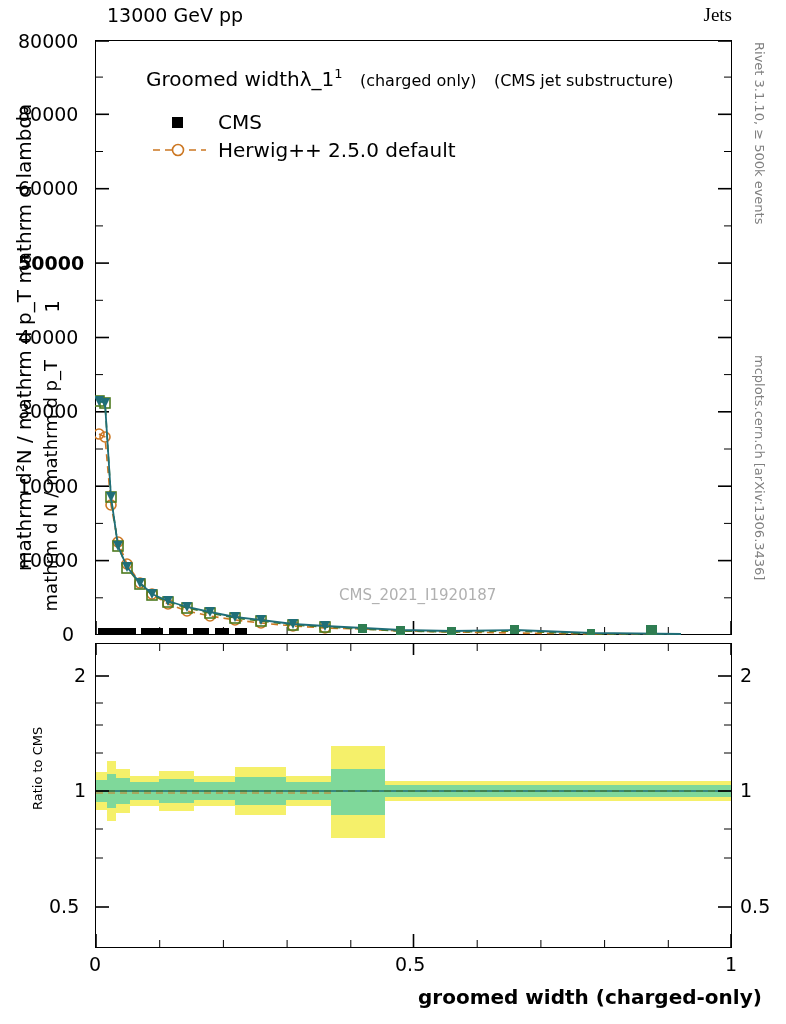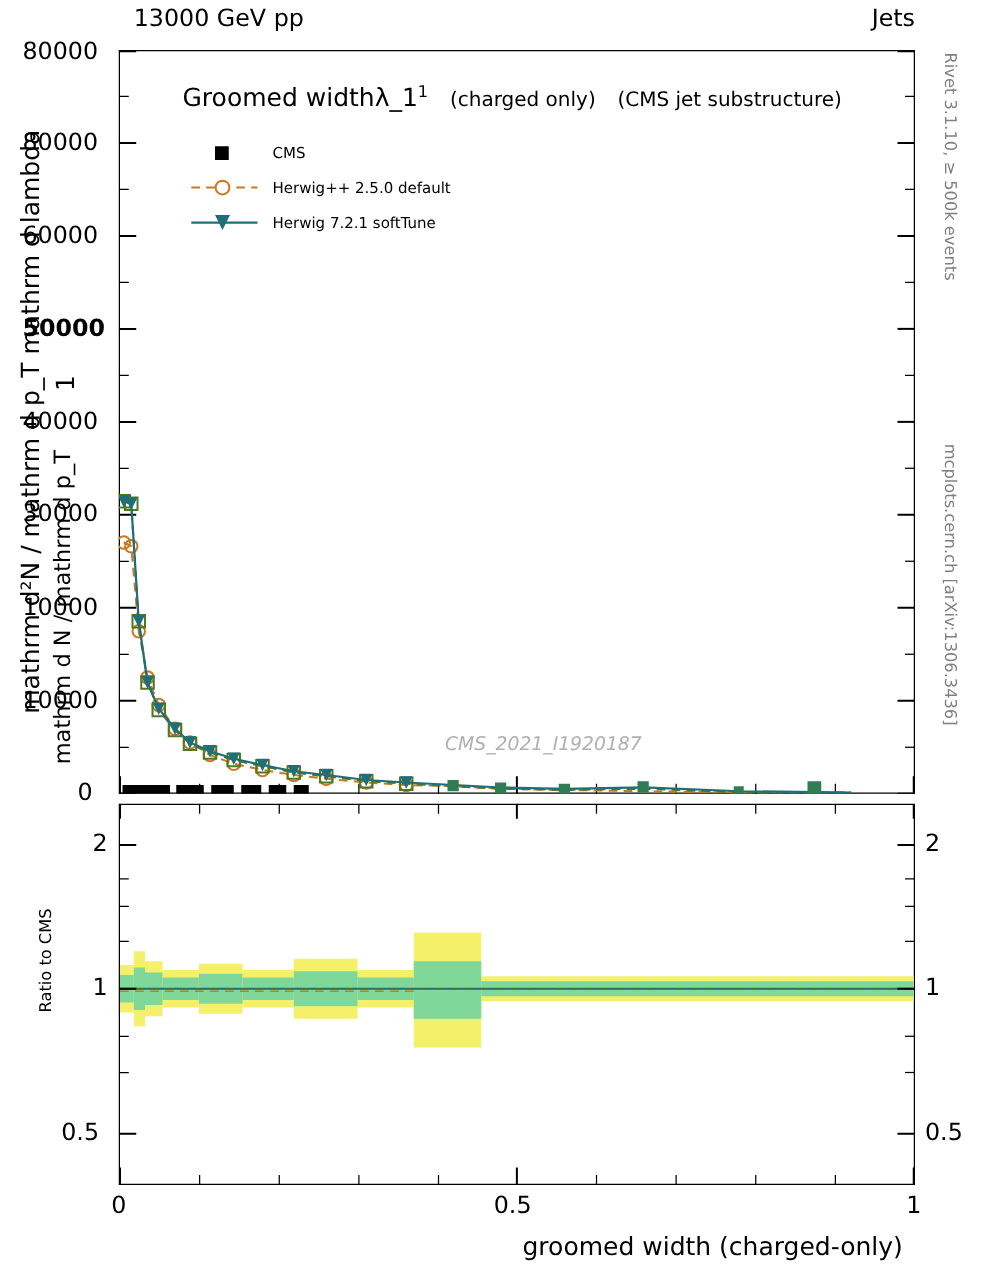--- a/index.html
+++ b/index.html
@@ -4,48 +4,48 @@
 <style>
   html,body{margin:0;padding:0;background:#ffffff;}
   body{width:786px;height:1024px;font-family:"DejaVu Sans","Liberation Sans",sans-serif;color:#000;}
   #root{position:relative;width:786px;height:1024px;overflow:hidden;}
   .abs{position:absolute;}
   .txt{font-family:"DejaVu Sans","Liberation Sans",sans-serif;color:#000;white-space:nowrap;}
 
   
   .hdr{font-size:19px;top:4px;}
   #hdr-left{left:107px;}
-  #hdr-right{right:54px;}
+  #hdr-right{right:54px;font-family:Liberation Serif, serif;}
 
   
   #main-frame{left:95px;top:40px;width:637px;height:595px;border:1.6px solid #000;box-sizing:border-box;background:#fff;}
   #ratio-frame{left:95px;top:643px;width:637px;height:305px;border:1.6px solid #000;box-sizing:border-box;background:#fff;}
 
   
   .vert{writing-mode:vertical-rl;text-orientation:mixed;font-size:13px;color:#808080;}
 
   
   #ylabel-main{writing-mode:vertical-rl;transform:rotate(180deg);font-size:20px;left:14px;top:40px;height:595px;display:flex;align-items:center;justify-content:center;text-align:center;line-height:1.05;}
   #ylabel-ratio{writing-mode:vertical-rl;transform:rotate(180deg);font-size:13px;left:30px;top:690px;height:120px;display:flex;align-items:center;}
 
   .tick-lbl{font-size:19px;}
   .tick-lbl-r{font-size:19px;}
 
   
-  #legend{left:150px;top:108px;font-size:12px;}
+  #legend{left:150px;top:108px;font-size:20px;}
   .leg-row{display:flex;align-items:center;height:28px;}
   .leg-sym{width:62px;height:28px;position:relative;}
   .leg-txt{margin-left:6px;}
 
   
   #title{left:146px;top:66px;font-size:20px;}
   #title .sub{font-size:16px;margin-left:11px;}
 
   
-  #watermark{left:356px;top:586px;font-size:15px;color:#b0b0b0;font-style:italic;}
+  #watermark{left:339px;top:586px;font-size:15px;color:#b0b0b0;}
 
   svg{display:block;}
 </style>
 </head>
 <body>
 
 <div id="root">
 
   <div class="abs txt hdr" id="hdr-left">13000 GeV pp</div>
   <div class="abs txt hdr" id="hdr-right">Jets</div>
@@ -224,29 +224,20 @@
     </div>
     <div class="leg-row">
       <span class="leg-sym">
         <svg width="62" height="28">
           <line x1="3" y1="14" x2="56" y2="14" stroke="#cc7722" stroke-width="1.6" stroke-dasharray="7,5"></line>
           <circle cx="28" cy="14" r="5.5" fill="#fff" stroke="#cc7722" stroke-width="1.6"></circle>
         </svg>
       </span>
       <span class="leg-txt txt">Herwig++ 2.5.0 default</span>
     </div>
-    <div class="leg-row">
-      <span class="leg-sym">
-        <svg width="62" height="28">
-          <line x1="3" y1="14" x2="56" y2="14" stroke="#1f6e78" stroke-width="1.8"></line>
-          <polygon points="22,8 34,8 28,20" fill="#1f6e78"></polygon>
-        </svg>
-      </span>
-      <span class="leg-txt txt">Herwig 7.2.1 softTune</span>
-    </div>
   </div>
 
   <div class="abs txt" id="watermark">CMS_2021_I1920187</div>
 
   <div class="abs" id="ratio-frame"></div>
 
   <svg class="abs" style="left:95px;top:643px;" width="637" height="305">
 
     <g fill="#f5f06a">
       <rect x="1" y="129" width="11" height="38"></rect>
@@ -332,15 +323,15 @@
   <div class="abs txt tick-lbl" style="left:74px;top:664px;">2</div>
 
   <div class="abs txt tick-lbl-r" style="left:740px;top:895px;">0.5</div>
   <div class="abs txt tick-lbl-r" style="left:740px;top:779px;">1</div>
   <div class="abs txt tick-lbl-r" style="left:740px;top:664px;">2</div>
 
   <div class="abs txt tick-lbl" style="left:89px;top:953px;">0</div>
   <div class="abs txt tick-lbl" style="left:395px;top:953px;">0.5</div>
   <div class="abs txt tick-lbl" style="left:725px;top:953px;">1</div>
 
-  <div class="abs txt" style="left:418px;top:985px;font-size:20px;">groomed width (charged-only)</div>
+  <div class="abs txt" style="left:418px;top:985px;font-size:20px;font-weight:bold;">groomed width (charged-only)</div>
 
 </div>
 
 </body></html>

